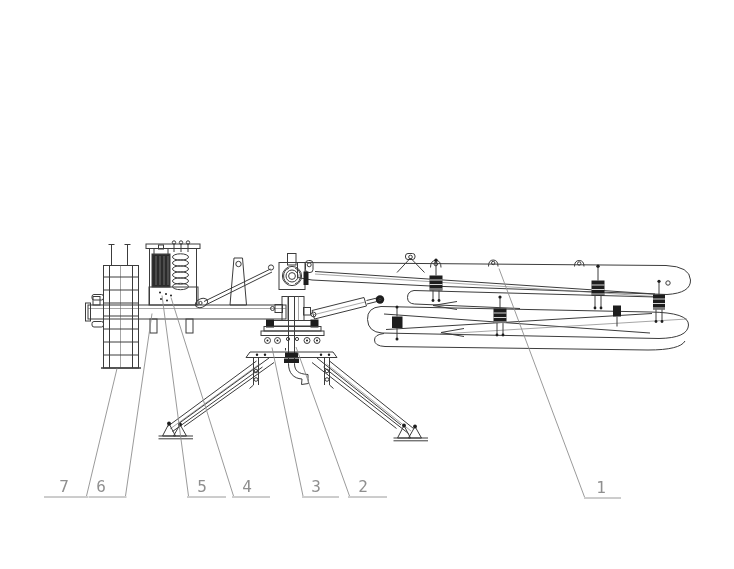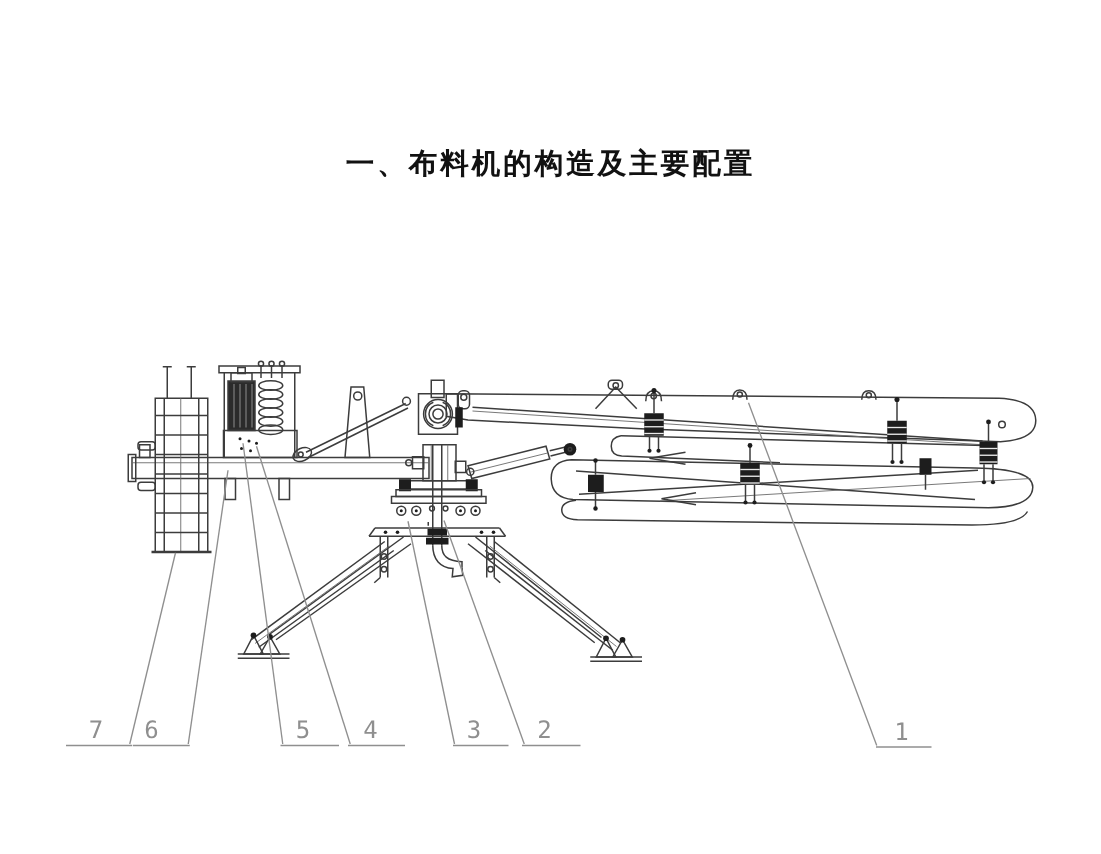--- a/index.html
+++ b/index.html
@@ -18,21 +18,20 @@
   .dw .slit{stroke:#e9e9e9;stroke-width:.9;}
   .dw .thick{stroke-width:1.6;}
   .co line{stroke:#8f8f8f;stroke-width:.9;fill:none;}
   .co text{fill:#8f8f8f;font-family:"DejaVu Sans Mono",monospace;font-size:16px;
            text-anchor:middle;}
 </style>
 </head>
 <body>
 
 <div class="page">
-  <div class="heading">一、布料机的构造及主要配置</div>
 
   <svg class="fig" viewBox="0 0 734 569">
 
     <g class="dw">
 
       <g>
         <rect x="88" y="305" width="198" height="14"></rect>
         <line class="thin" x1="88" y1="308.5" x2="286" y2="308.5"></line>
         <rect x="85.5" y="303" width="5" height="18"></rect>
         <rect x="93" y="296.5" width="7" height="8.5"></rect>

